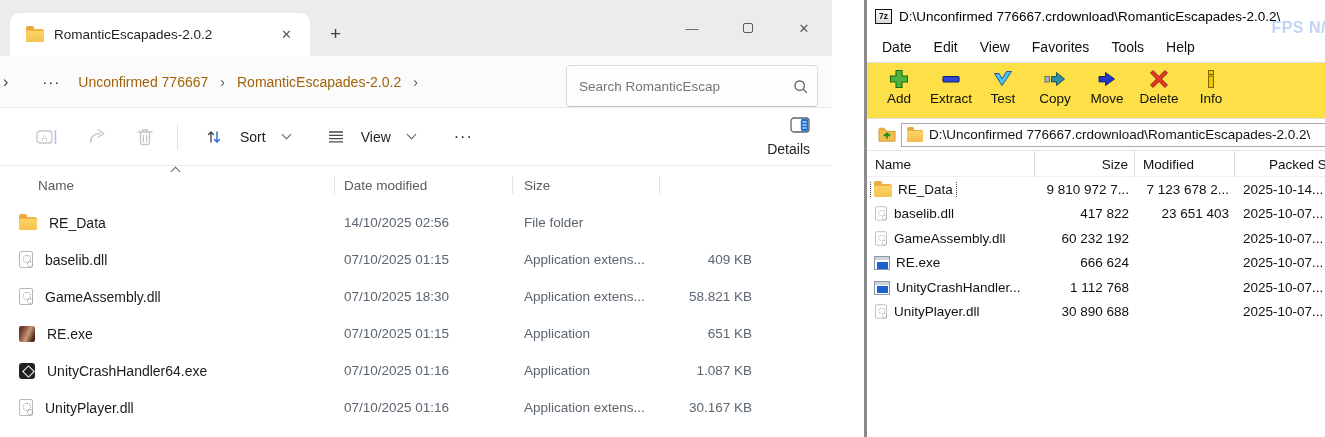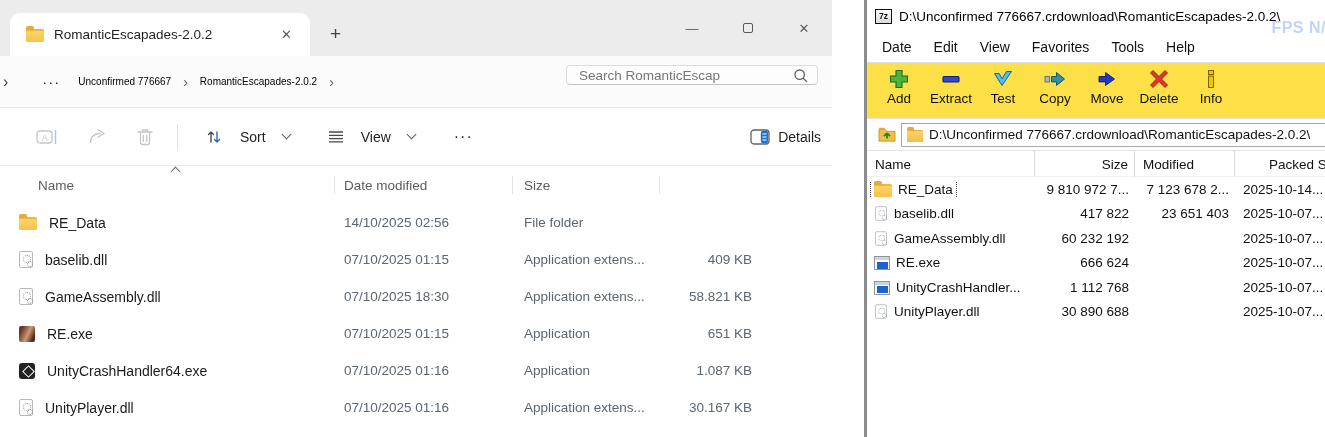--- a/index.html
+++ b/index.html
@@ -17,40 +17,40 @@
   .new-tab { position:absolute; left:320px; top:22px; color:#444; font-size:19px; line-height:19px; padding:2px 10px; }
   .win-controls { position:absolute; right:0; top:0; height:56px; display:flex; align-items:center; }
   .win-btn { width:56px; height:40px; display:flex; align-items:center; justify-content:center; color:#5a5a5a; font-size:13px; }
   .box-max { width:10px; height:10px; border:1.4px solid #5a5a5a; border-radius:2px; }
 
   .ex-crumbbar { position:relative; height:52px; background:#fbfbfb; display:flex; align-items:center;
                  border-bottom:1px solid #ececec; }
   .chev { color:#474747; font-size:16px; line-height:1; }
   .crumb-chev-first { margin-left:3px; }
   .crumb-ellipsis { margin-left:26px; color:#1f1f1f; font-size:15px; letter-spacing:1px; padding:4px 8px; border-radius:4px; }
-  .crumb-item { color:#000000; font-size:10px; padding:5px 10px; border-radius:4px; white-space:nowrap; }
+  .crumb-item { color:#a16207; font-size:14px; padding:5px 10px; border-radius:4px; white-space:nowrap; }
   .crumb-sep { color:#5a5a5a; font-size:14px; margin:0 2px; }
-  .searchbox { position:absolute; right:14px; top:9px; width:252px; height:20px; background:#fdfdfd;
+  .searchbox { position:absolute; right:14px; top:9px; width:252px; height:42px; background:#fdfdfd;
                border:1px solid #dcdcdc; border-bottom-color:#c3c3c3; border-radius:4px;
                display:flex; align-items:center; padding:0 8px 0 12px; }
   .searchbox input { border:none; outline:none; background:transparent; flex:1; font-size:13.5px; color:#333;
                      font-family:"Liberation Sans", sans-serif; }
   .searchbox input::placeholder { color:#767676; }
 
   .ex-toolbar { height:58px; background:#fff; border-bottom:1px solid #ececec; display:flex; align-items:center;
                 padding-left:30px; }
   .tbi { display:flex; align-items:center; justify-content:center; padding:6px; border-radius:5px; }
   .tbi + .tbi { margin-left:18px; }
   .tb-sep { width:1px; height:26px; background:#e3e3e3; margin:0 18px; }
   .tb-drop { display:flex; align-items:center; gap:17px; padding:7px 9px; border-radius:5px; }
   .tb-drop .lbl { font-size:14px; color:#1f1f1f; }
   .cssdown { width:7px; height:7px; border-right:1.4px solid #5f5f5f; border-bottom:1.4px solid #5f5f5f;
              transform:rotate(45deg); margin-top:-4px; }
   .tb-more { margin-left:22px; color:#1f1f1f; font-size:16px; letter-spacing:1px; padding:6px 8px; }
-  .tb-details { margin-left:auto; margin-right:3px; display:flex; align-items:flex-end; gap:8px; padding:6px 8px; border-radius:5px; }
+  .tb-details { margin-left:auto; margin-right:14px; display:flex; align-items:flex-end; gap:8px; padding:6px 8px; border-radius:5px;flex-direction:column; }
   .tb-details .lbl { font-size:14px; color:#1f1f1f; }
 
   .ex-grid { display:grid; grid-template-columns:335px 178px 147px 97px 1fr; align-items:center; }
   .ex-header { height:38px; position:relative; }
   .ex-hcell { font-size:13.5px; color:#5c5c5c; position:relative; height:38px; display:flex; align-items:center; }
   .ex-hcell.hname { padding-left:38px; }
   .ex-hcell.hdate { padding-left:9px; }
   .ex-hcell.htype { padding-left:11px; }
   .ex-hcell.hsize { padding-left:11px; }
   .ex-hcell .vline { position:absolute; right:0; top:10px; height:18px; width:1px; background:#e5e5e5; }

